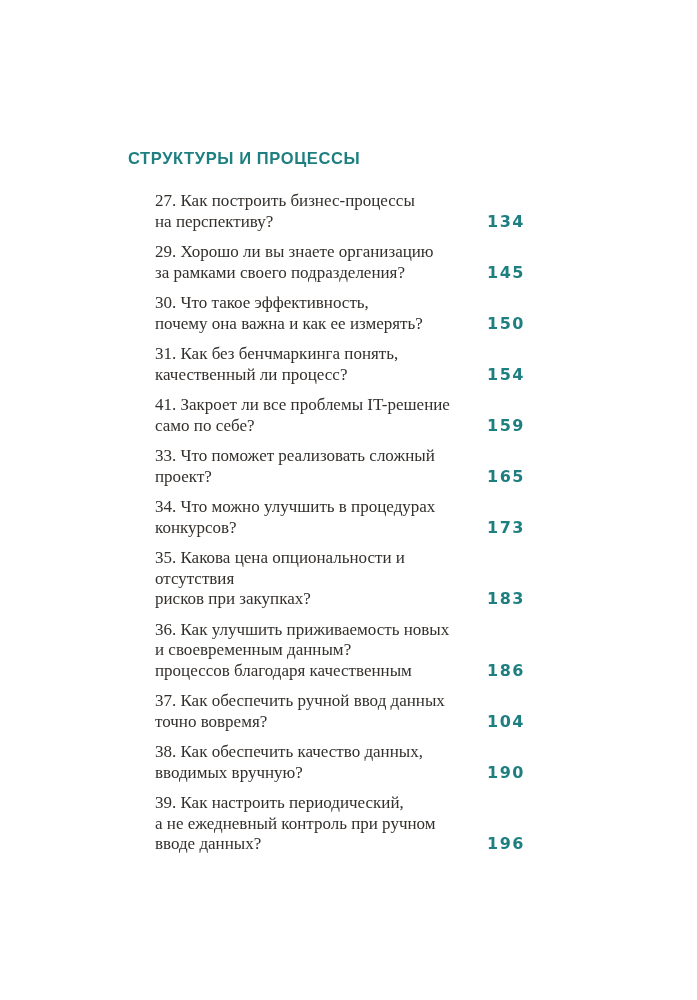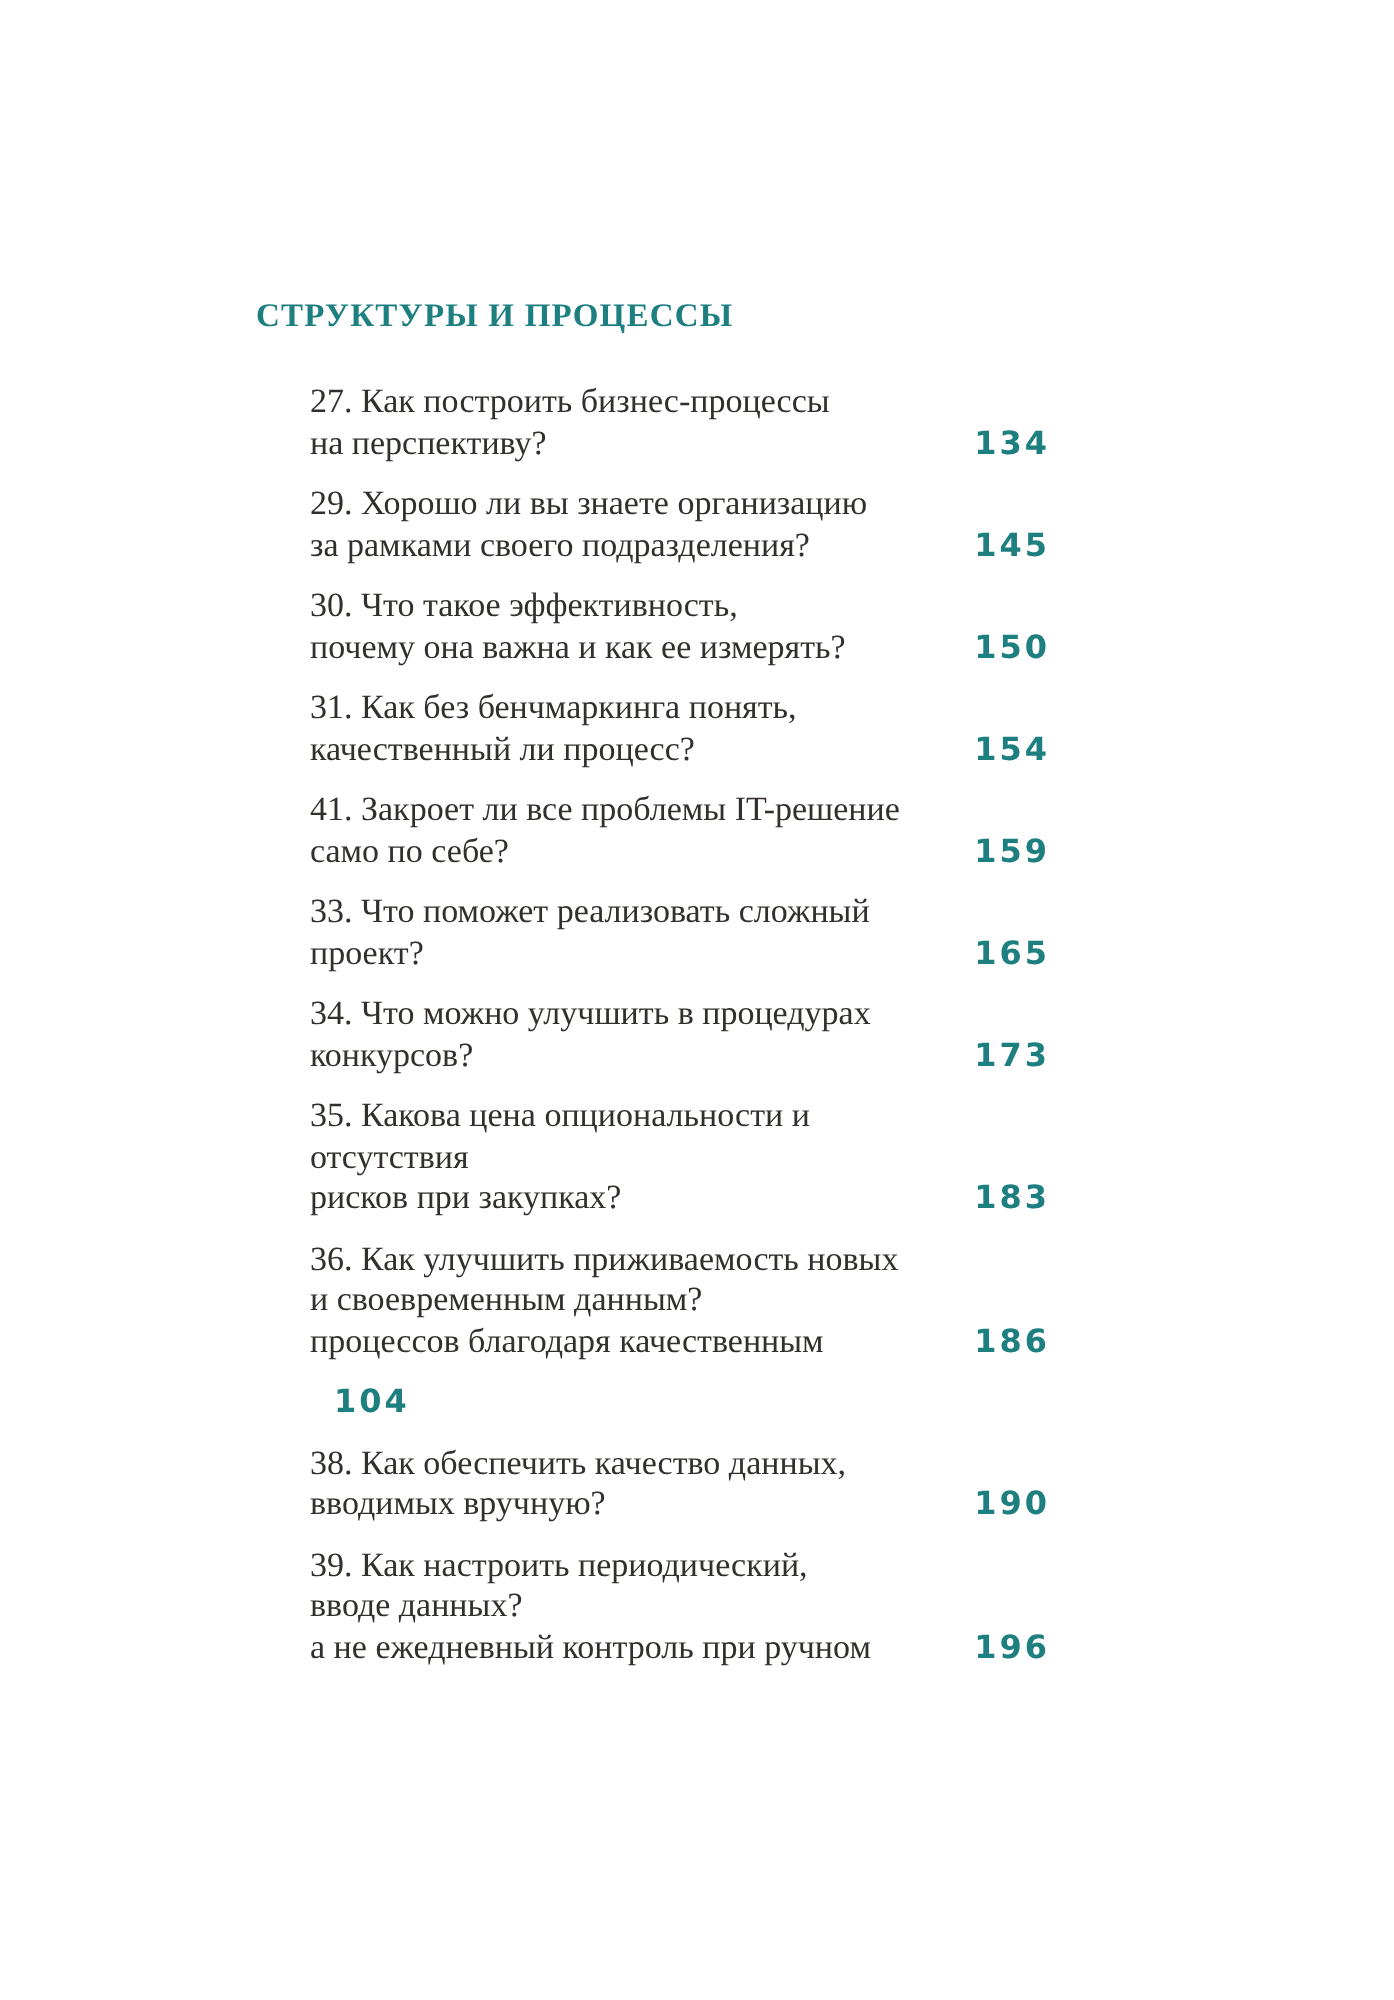--- a/index.html
+++ b/index.html
@@ -22,21 +22,21 @@
     font-family: "Liberation Serif", "DejaVu Serif", serif;
     color: var(--text);
   }
   .content {
     position: absolute;
     left: 128px;
     top: 148px;
     width: 397px;
   }
   .section-title {
-    font-family: Liberation Serif, serif;
+    font-family: Liberation Sans, sans-serif;
     font-weight: 700;
     font-size: 16.5px;
     line-height: 20px;
     letter-spacing: 0.6px;
     color: var(--accent);
     margin-bottom: 23px;
   }
   .toc-list {
     margin-left: 27px;
   }
@@ -136,34 +136,38 @@
   <div class="toc-entry">
     <div class="entry-lines">
             <div>36. Как улучшить приживаемость новых</div>
             <div>и своевременным данным?</div>
             <div>процессов благодаря качественным</div>
           </div>
     <div class="entry-page">186</div>
   </div>
 
   <div class="toc-entry">
+    <div class="entry-lines">
+            <div>37. Как обеспечить ручной ввод данных</div>
+            <div>точно вовремя?</div>
+          </div>
     <div class="entry-page">104</div>
   </div>
 
   <div class="toc-entry">
     <div class="entry-lines">
             <div>38. Как обеспечить качество данных,</div>
             <div>вводимых вручную?</div>
           </div>
     <div class="entry-page">190</div>
   </div>
 
   <div class="toc-entry">
     <div class="entry-lines">
             <div>39. Как настроить периодический,</div>
+            <div>а не ежедневный контроль при ручном</div>
             <div>вводе данных?</div>
-            <div>а не ежедневный контроль при ручном</div>
           </div>
     <div class="entry-page">196</div>
   </div>
 </div>
   </div>
 </div>
 
 </body></html>

